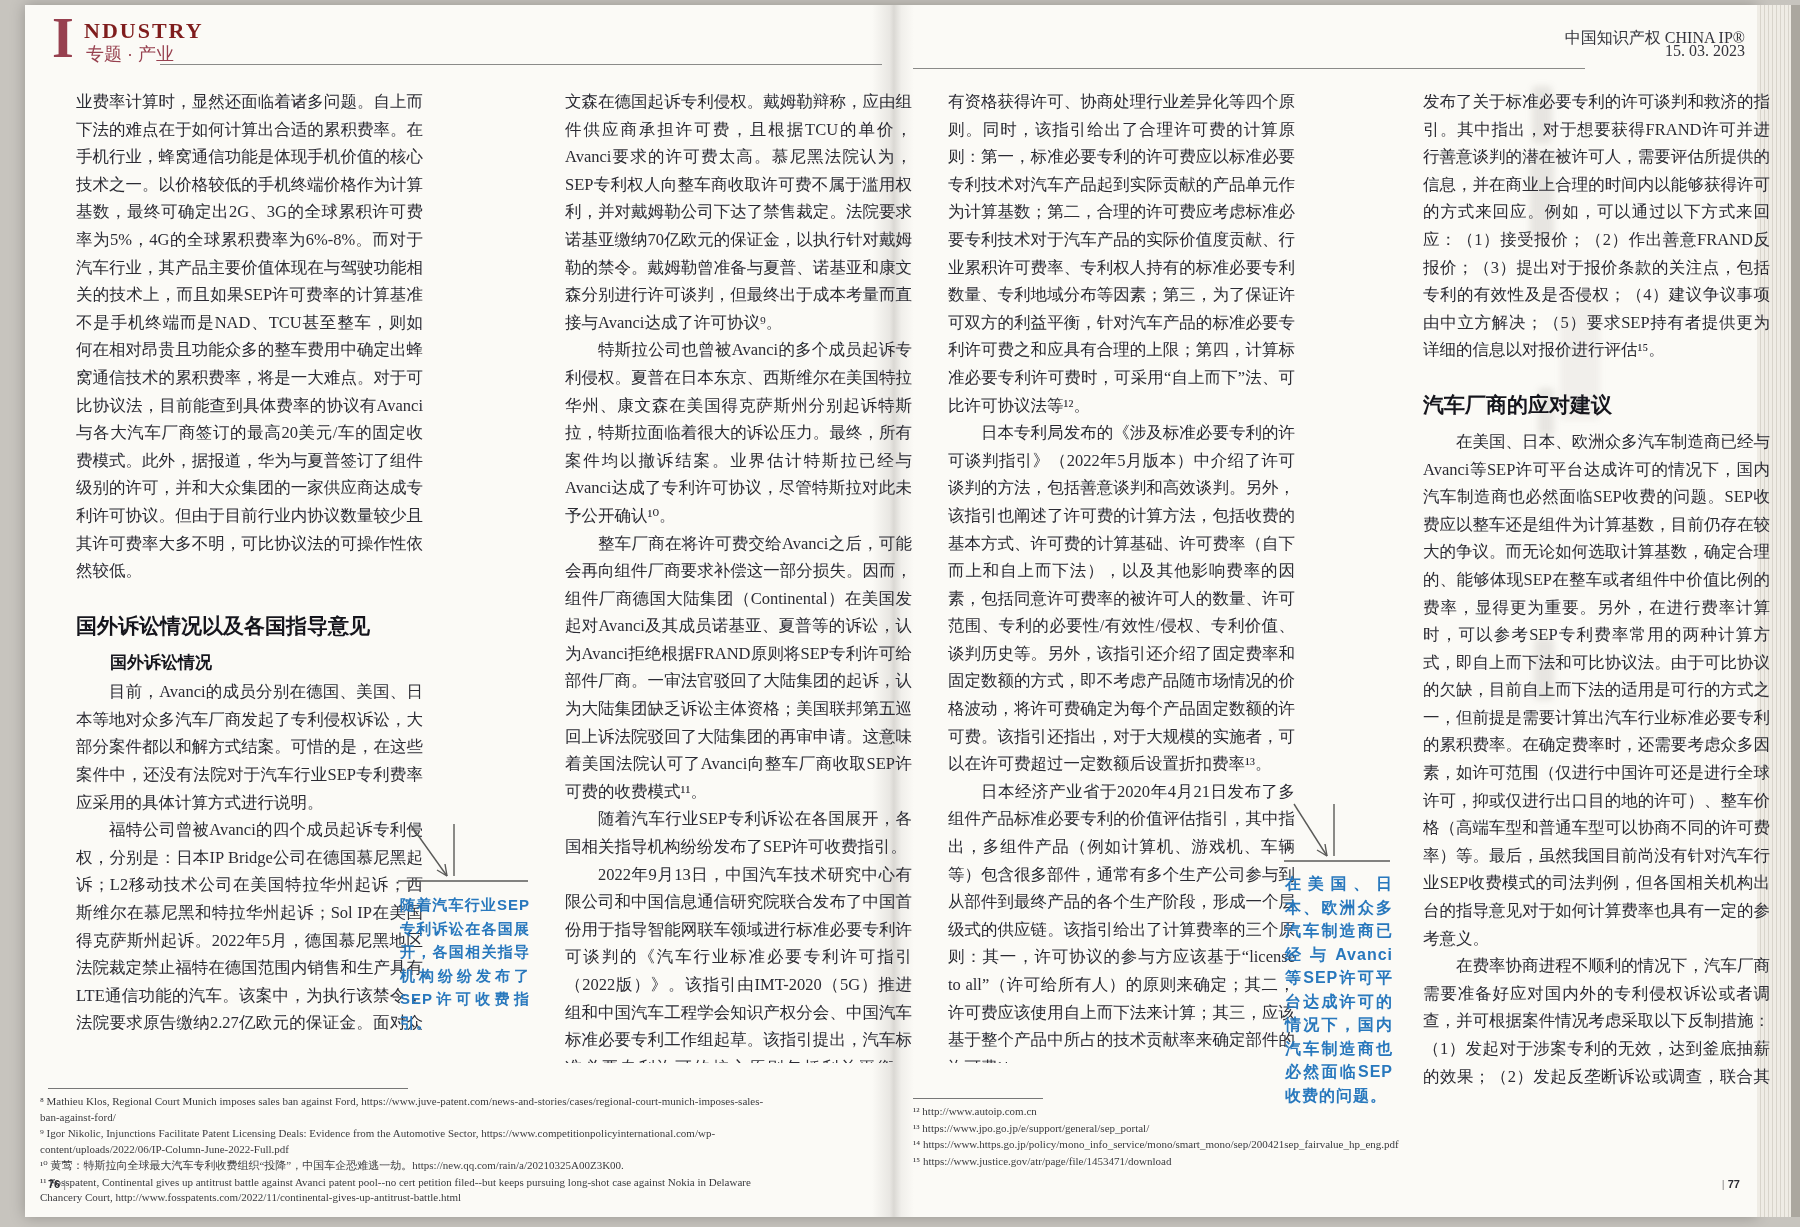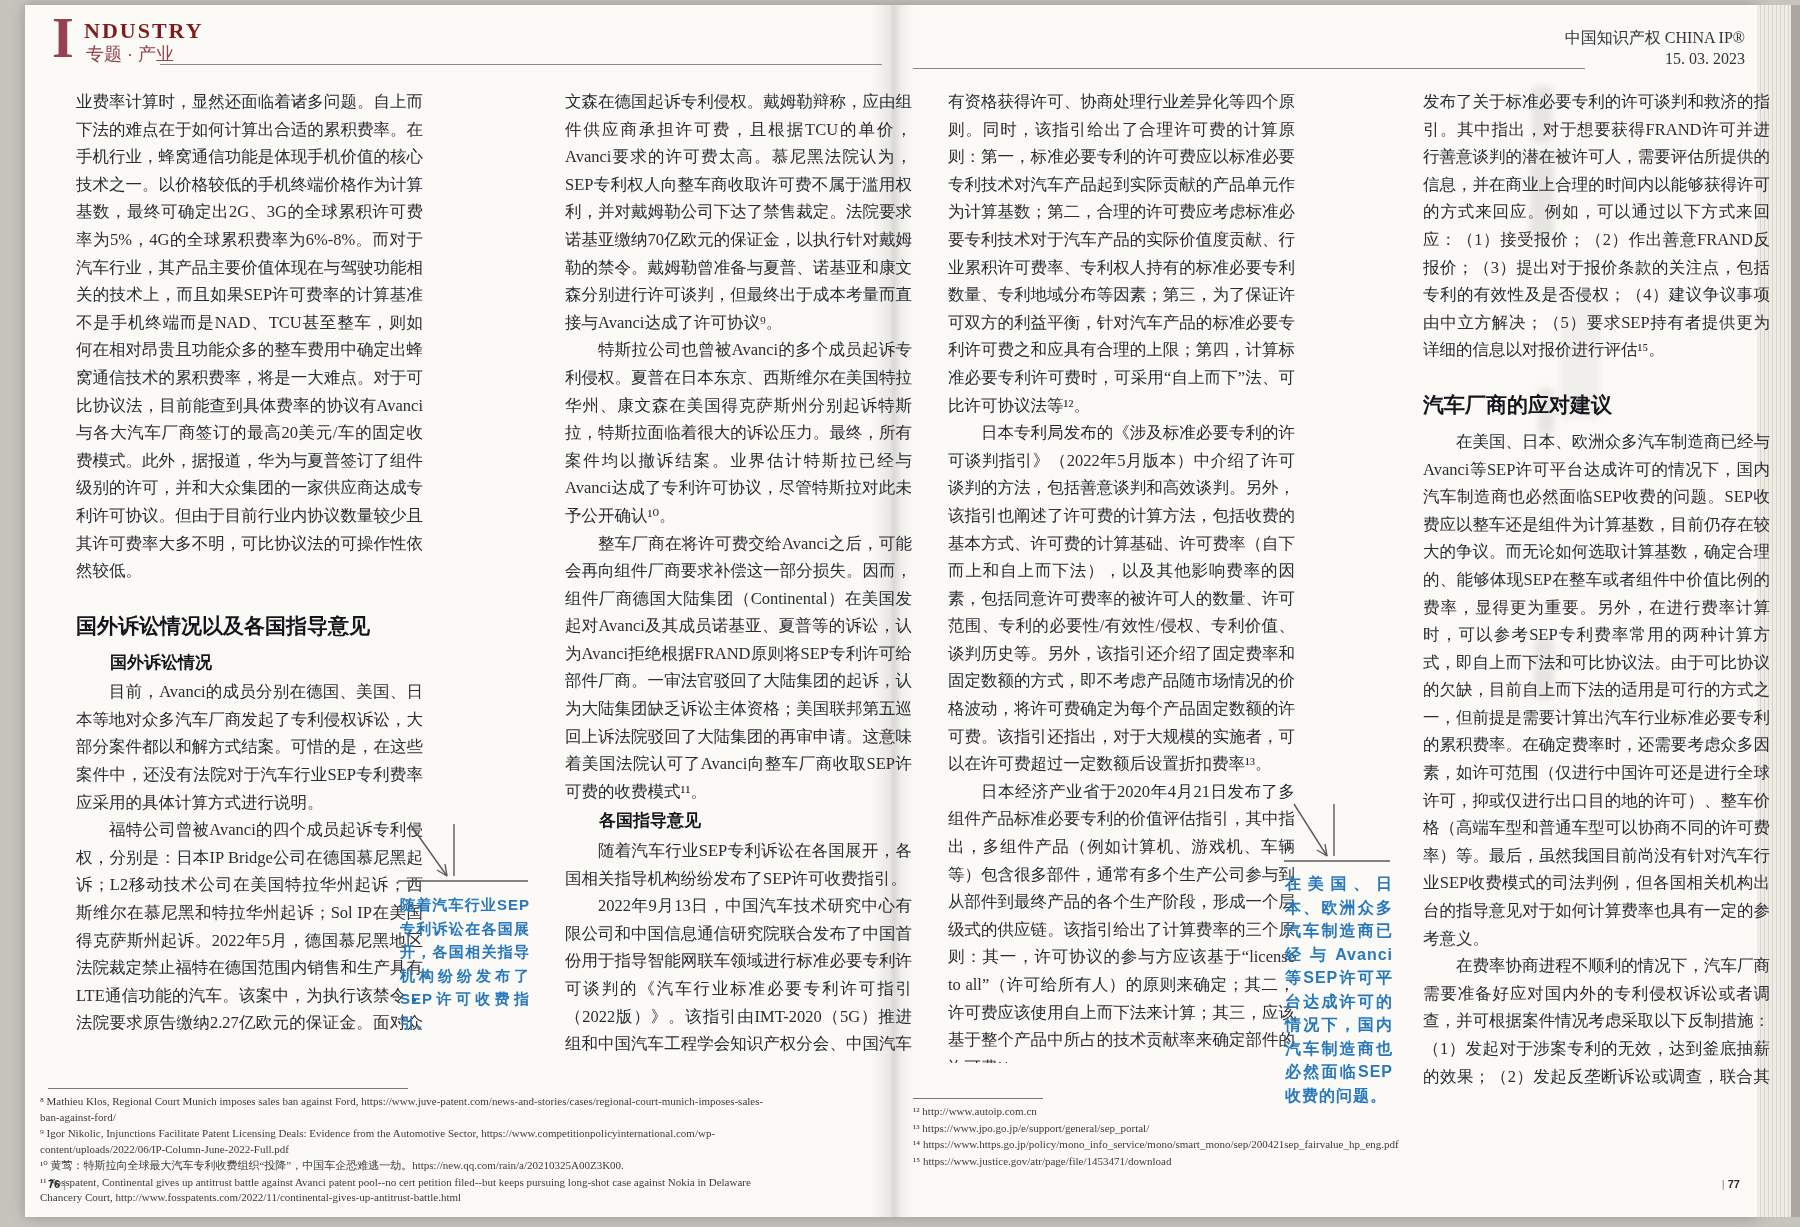--- a/index.html
+++ b/index.html
@@ -13,21 +13,21 @@
           background:repeating-linear-gradient(90deg,#efece5 0px,#efece5 3px,#d8d4cb 3px,#d8d4cb 4px);}
   .fore-edge-outer{position:absolute;left:1791px;top:5px;width:9px;height:1212px;background:#aba79f;}
   .smudge{position:absolute;background:rgba(110,106,102,.14);filter:blur(3px);border-radius:4px;}
 
   
   .logo-initial{position:absolute;left:52px;top:12px;font-size:56px;line-height:52px;font-weight:bold;color:#97404f;}
   .logo-word{position:absolute;left:84px;top:18px;font-size:22px;letter-spacing:2px;color:#7f1d1d;font-weight:bold;}
   .logo-cn{position:absolute;left:86px;top:42px;font-size:18px;color:#97404f;font-family:"Liberation Sans","DejaVu Sans",sans-serif;}
   .rule{position:absolute;height:1px;background:#8a8a88;}
   .mag-title{position:absolute;left:1295px;top:28px;width:450px;text-align:right;font-size:16px;color:#33333b;}
-  .mag-date{position:absolute;left:1295px;top:50px;width:450px;text-align:right;font-size:16px;color:#33333b;}
+  .mag-date{position:absolute;left:1295px;top:42px;width:450px;text-align:right;font-size:16px;color:#33333b;}
 
   
   .col{position:absolute;top:88px;text-align:justify;font-size:16.5px;line-height:27.6px;color:#2b2b33;overflow:hidden;margin-left:28px;}
   .col p{margin:0;text-indent:2em;}
   .col p.cont{text-indent:0;}
   .head1{font-family:"Liberation Sans","DejaVu Sans",sans-serif;font-weight:bold;font-size:21px;color:#15151c;
          margin:26px 0 8px 0;text-indent:0;line-height:30px;}
   .head2{font-family:"Liberation Sans","DejaVu Sans",sans-serif;font-weight:bold;font-size:17px;color:#15151c;
          margin:2px 0 2px 0;text-indent:2em;}
   #col1{left:48px;width:347px;height:942px;}
@@ -86,21 +86,20 @@
     <div class="head2">国外诉讼情况</div>
     <p>目前，Avanci的成员分别在德国、美国、日本等地对众多汽车厂商发起了专利侵权诉讼，大部分案件都以和解方式结案。可惜的是，在这些案件中，还没有法院对于汽车行业SEP专利费率应采用的具体计算方式进行说明。</p>
     <p>福特公司曾被Avanci的四个成员起诉专利侵权，分别是：日本IP Bridge公司在德国慕尼黑起诉；L2移动技术公司在美国特拉华州起诉；西斯维尔在慕尼黑和特拉华州起诉；Sol IP在美国得克萨斯州起诉。2022年5月，德国慕尼黑地区法院裁定禁止福特在德国范围内销售和生产具有LTE通信功能的汽车。该案中，为执行该禁令，法院要求原告缴纳2.27亿欧元的保证金。面对众多的专利侵权诉讼，福特最终选择了与Avanci达成专利许可协议⁸。</p>
 
   </div>
 
   <div id="col2" class="col">
     <p class="cont">文森在德国起诉专利侵权。戴姆勒辩称，应由组件供应商承担许可费，且根据TCU的单价，Avanci要求的许可费太高。慕尼黑法院认为，SEP专利权人向整车商收取许可费不属于滥用权利，并对戴姆勒公司下达了禁售裁定。法院要求诺基亚缴纳70亿欧元的保证金，以执行针对戴姆勒的禁令。戴姆勒曾准备与夏普、诺基亚和康文森分别进行许可谈判，但最终出于成本考量而直接与Avanci达成了许可协议⁹。</p>
     <p>特斯拉公司也曾被Avanci的多个成员起诉专利侵权。夏普在日本东京、西斯维尔在美国特拉华州、康文森在美国得克萨斯州分别起诉特斯拉，特斯拉面临着很大的诉讼压力。最终，所有案件均以撤诉结案。业界估计特斯拉已经与Avanci达成了专利许可协议，尽管特斯拉对此未予公开确认¹⁰。</p>
     <p>整车厂商在将许可费交给Avanci之后，可能会再向组件厂商要求补偿这一部分损失。因而，组件厂商德国大陆集团（Continental）在美国发起对Avanci及其成员诺基亚、夏普等的诉讼，认为Avanci拒绝根据FRAND原则将SEP专利许可给部件厂商。一审法官驳回了大陆集团的起诉，认为大陆集团缺乏诉讼主体资格；美国联邦第五巡回上诉法院驳回了大陆集团的再审申请。这意味着美国法院认可了Avanci向整车厂商收取SEP许可费的收费模式¹¹。</p>
-    <div class="head2">各国指导意见</div>
     <p>随着汽车行业SEP专利诉讼在各国展开，各国相关指导机构纷纷发布了SEP许可收费指引。</p>
     <p>2022年9月13日，中国汽车技术研究中心有限公司和中国信息通信研究院联合发布了中国首份用于指导智能网联车领域进行标准必要专利许可谈判的《汽车行业标准必要专利许可指引（2022版）》。该指引由IMT-2020（5G）推进组和中国汽车工程学会知识产权分会、中国汽车标准必要专利工作组起草。该指引提出，汽车标准必要专利许可的核心原则包括利益平衡、FRAND（公平、合理、无歧视）、产业链任一环节均</p>
   </div>
 
   <div id="col3" class="col">
     <p class="cont">有资格获得许可、协商处理行业差异化等四个原则。同时，该指引给出了合理许可费的计算原则：第一，标准必要专利的许可费应以标准必要专利技术对汽车产品起到实际贡献的产品单元作为计算基数；第二，合理的许可费应考虑标准必要专利技术对于汽车产品的实际价值度贡献、行业累积许可费率、专利权人持有的标准必要专利数量、专利地域分布等因素；第三，为了保证许可双方的利益平衡，针对汽车产品的标准必要专利许可费之和应具有合理的上限；第四，计算标准必要专利许可费时，可采用“自上而下”法、可比许可协议法等¹²。</p>
     <p>日本专利局发布的《涉及标准必要专利的许可谈判指引》（2022年5月版本）中介绍了许可谈判的方法，包括善意谈判和高效谈判。另外，该指引也阐述了许可费的计算方法，包括收费的基本方式、许可费的计算基础、许可费率（自下而上和自上而下法），以及其他影响费率的因素，包括同意许可费率的被许可人的数量、许可范围、专利的必要性/有效性/侵权、专利价值、谈判历史等。另外，该指引还介绍了固定费率和固定数额的方式，即不考虑产品随市场情况的价格波动，将许可费确定为每个产品固定数额的许可费。该指引还指出，对于大规模的实施者，可以在许可费超过一定数额后设置折扣费率¹³。</p>
     <p>日本经济产业省于2020年4月21日发布了多组件产品标准必要专利的价值评估指引，其中指出，多组件产品（例如计算机、游戏机、车辆等）包含很多部件，通常有多个生产公司参与到从部件到最终产品的各个生产阶段，形成一个层级式的供应链。该指引给出了计算费率的三个原则：其一，许可协议的参与方应该基于“license to all”（许可给所有人）的原则来确定；其二，许可费应该使用自上而下法来计算；其三，应该基于整个产品中所占的技术贡献率来确定部件的许可费¹⁴。</p>
 
   </div>

